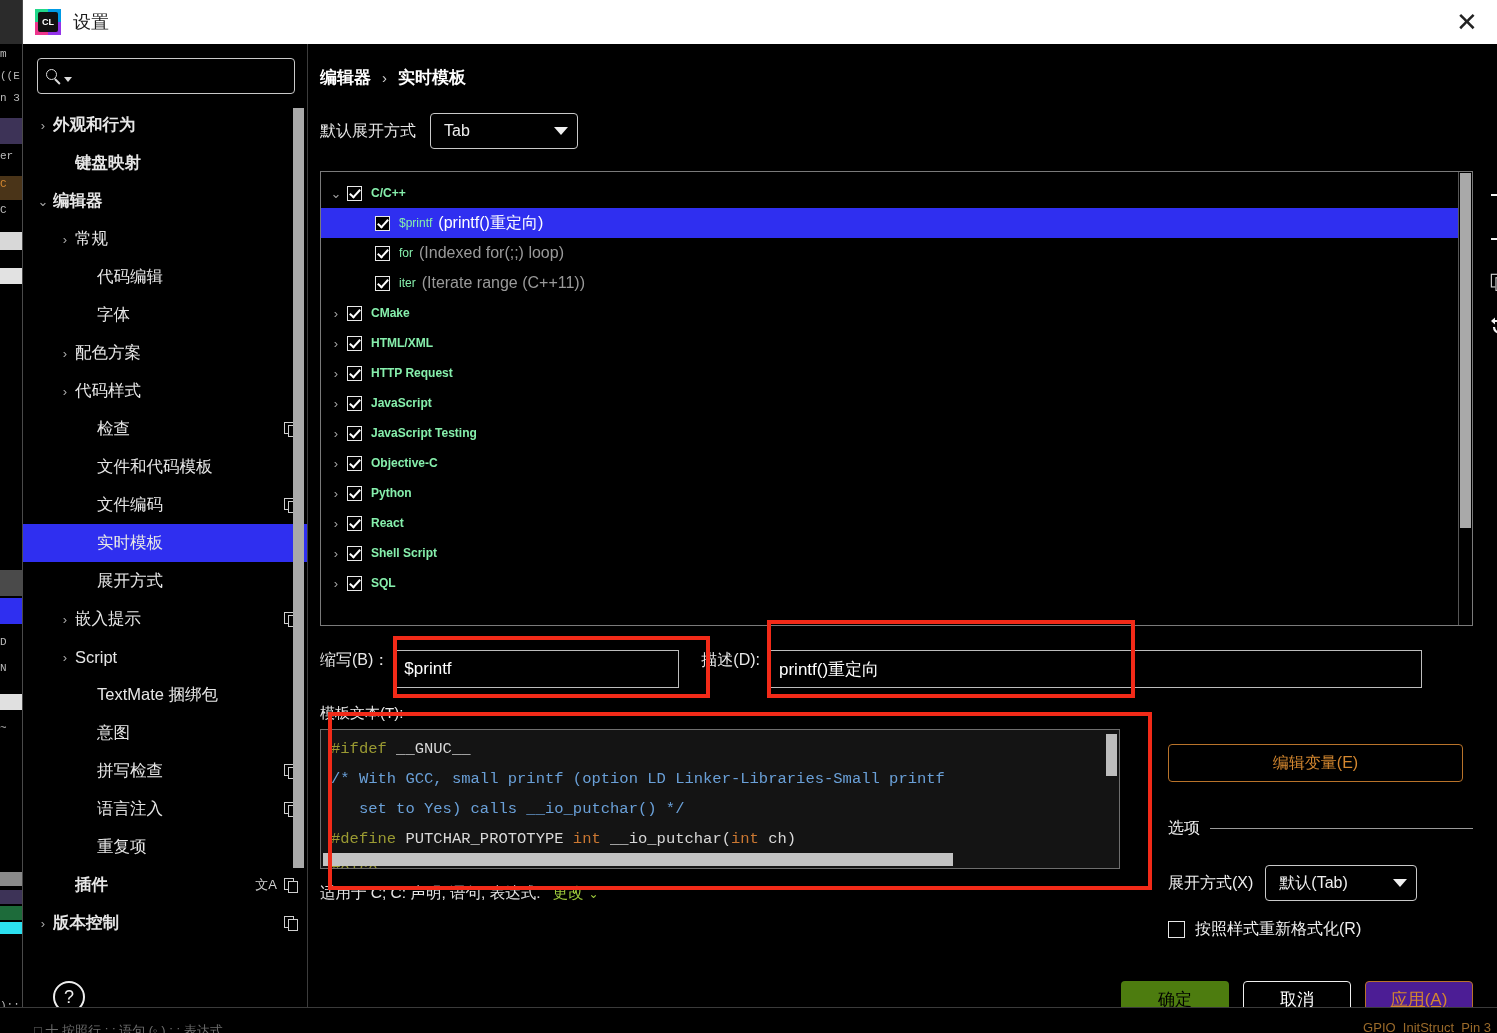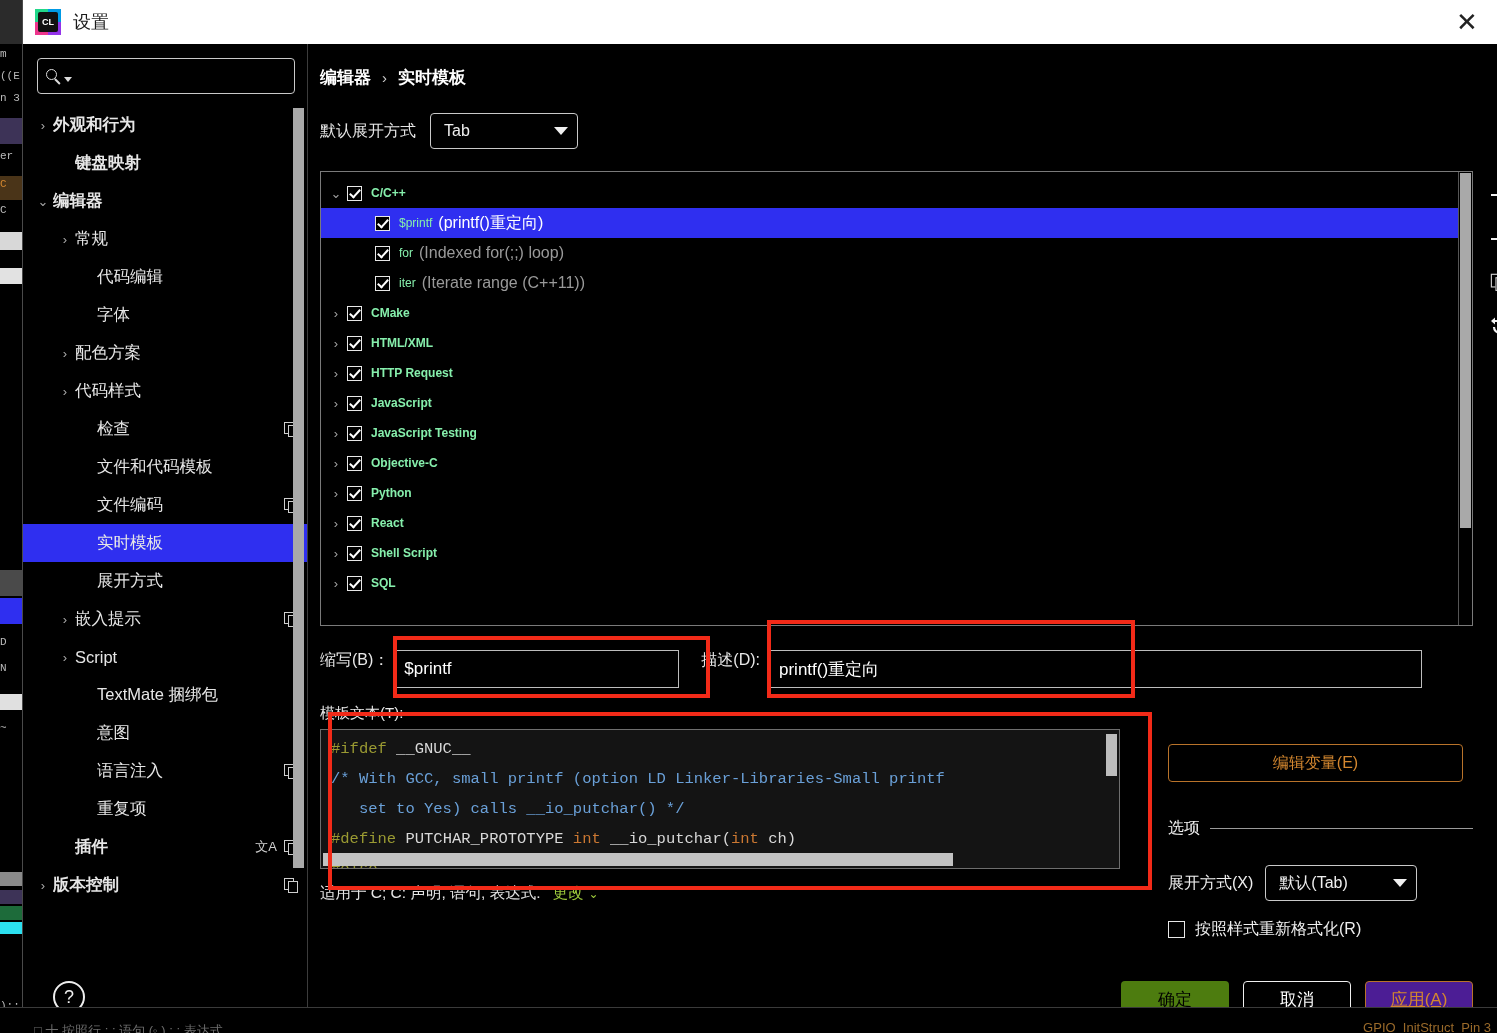--- a/index.html
+++ b/index.html
@@ -358,20 +358,27 @@
           <div class="tnode" style="padding-left: 54px;">
             <span class="arrow"></span>
             <span class="lbl">TextMate 捆绑包</span>
           </div>
           <div class="tnode" style="padding-left: 54px;">
             <span class="arrow"></span>
             <span class="lbl">意图</span>
           </div>
           <div class="tnode" style="padding-left: 54px;">
             <span class="arrow"></span>
+            <span class="lbl">拼写检查</span>
+            <span class="badge">
+              <span class="ic-copy"></span>
+            </span>
+          </div>
+          <div class="tnode" style="padding-left: 54px;">
+            <span class="arrow"></span>
             <span class="lbl">语言注入</span>
             <span class="badge">
               <span class="ic-copy"></span>
             </span>
           </div>
           <div class="tnode" style="padding-left: 54px;">
             <span class="arrow"></span>
             <span class="lbl">重复项</span>
           </div>
           <div class="tnode bold" style="padding-left: 32px;">

